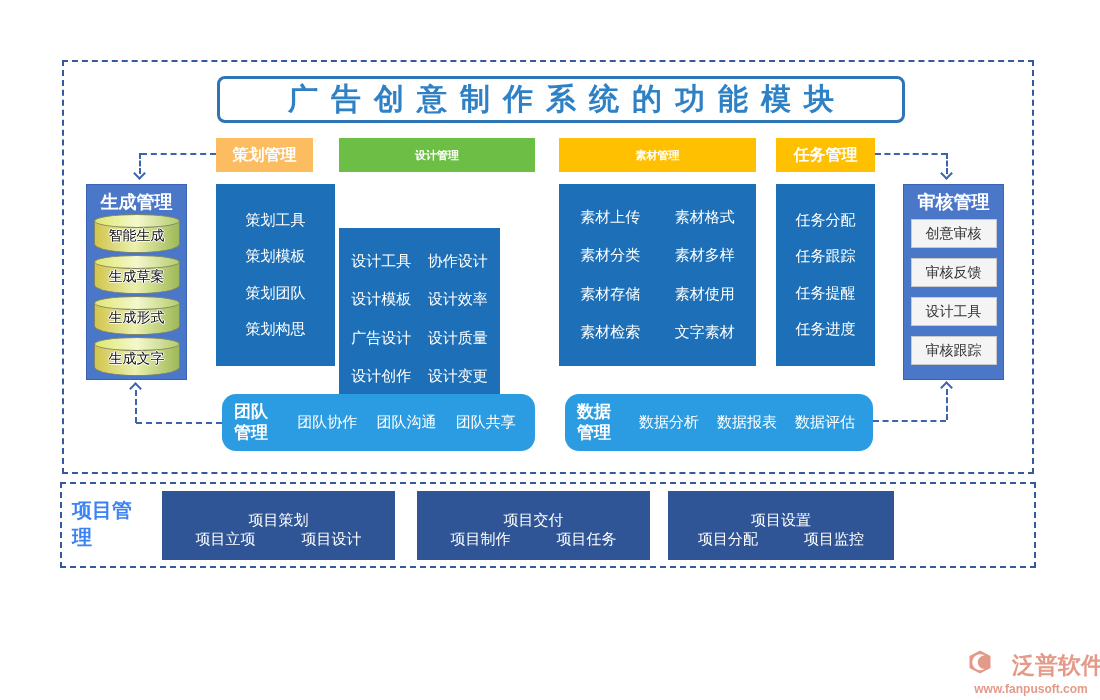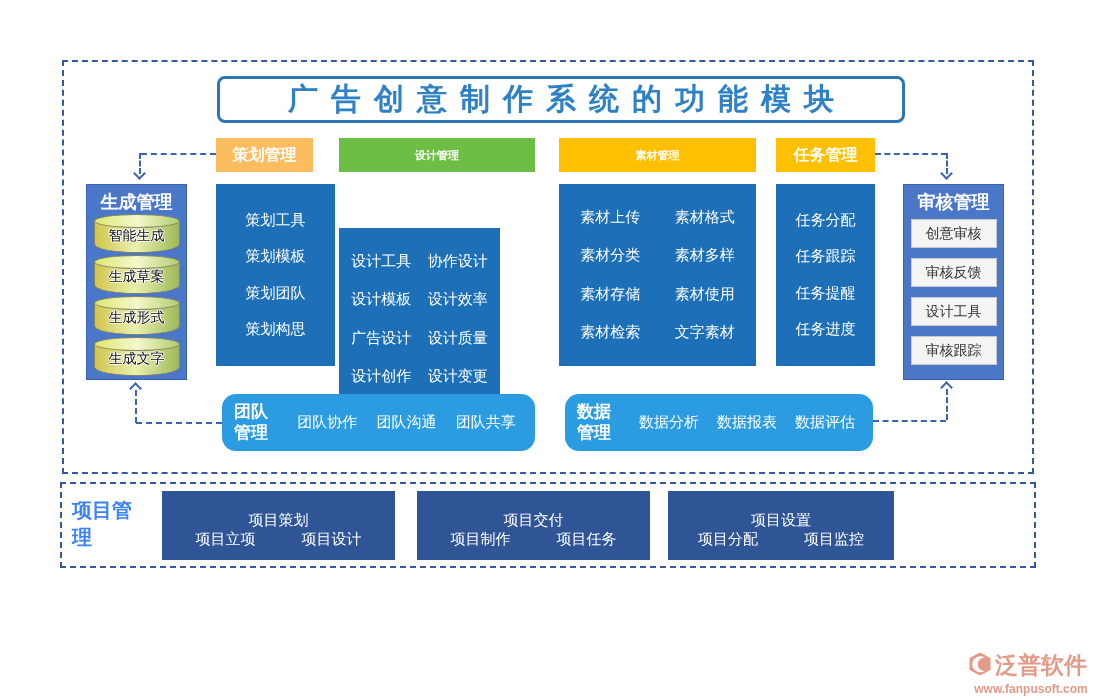--- a/index.html
+++ b/index.html
@@ -93,21 +93,21 @@
   .proj-group { position:absolute; top:491px; width:233px; height:69px; background:#2f5597;
                 color:#ffffff; display:flex; flex-direction:column; align-items:center;
                 justify-content:space-evenly; padding:20px 0; }
   .g1 { left:162px; } .g2 { left:417px; } .g3 { left:668px; width:226px; }
   .proj-title { font-size:15px; }
   .proj-items { display:flex; gap:46px; font-size:15px;justify-content:flex-end; }
   .proj-items span { white-space:nowrap; }
 
   
   .logo { position:absolute; left:968px; top:650px; width:126px; }
-  .logo-row { display:flex; align-items:center; gap:3px; }
+  .logo-row { display:flex; gap:20px; }
   .logo-name { color:#e49a88; font-size:23px; font-weight:bold; white-space:nowrap; }
   .logo-url { color:#e49a88; font-size:12px; font-weight:bold; text-align:center;
               margin-top:1px; white-space:nowrap; }
 </style>
 </head>
 <body>
 
 <div class="canvas">
 
   <div class="outer-box"></div>

